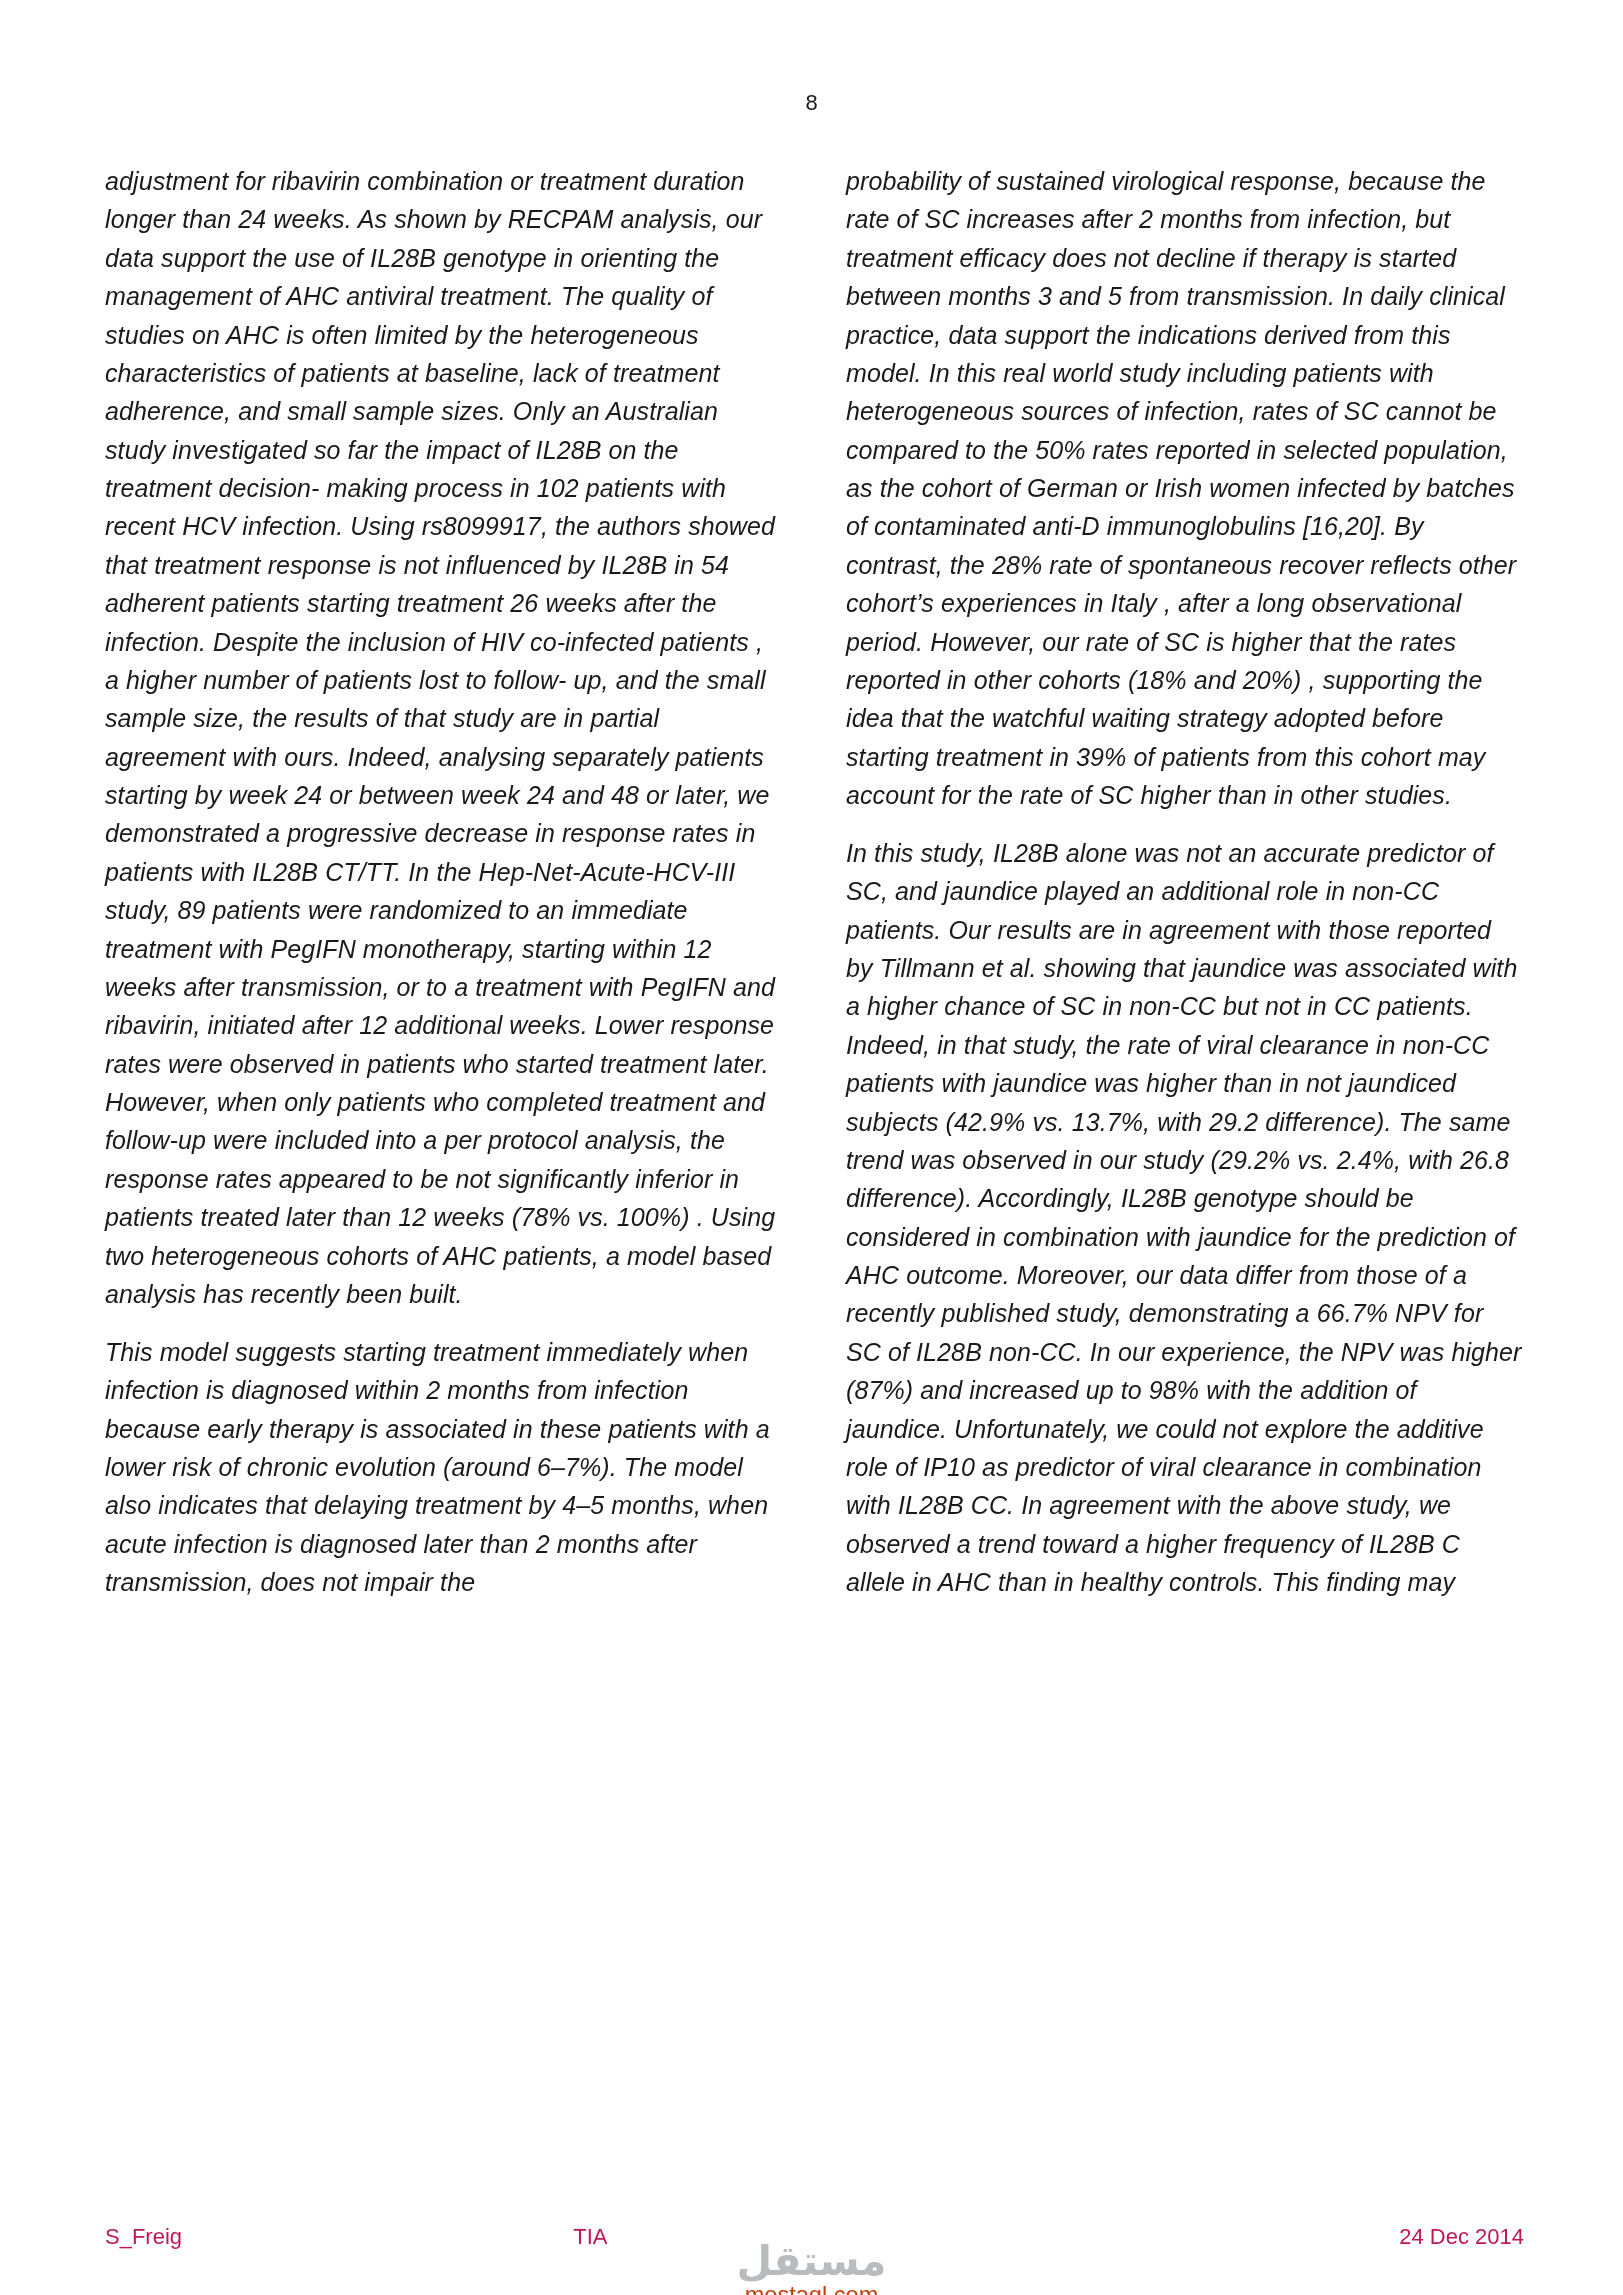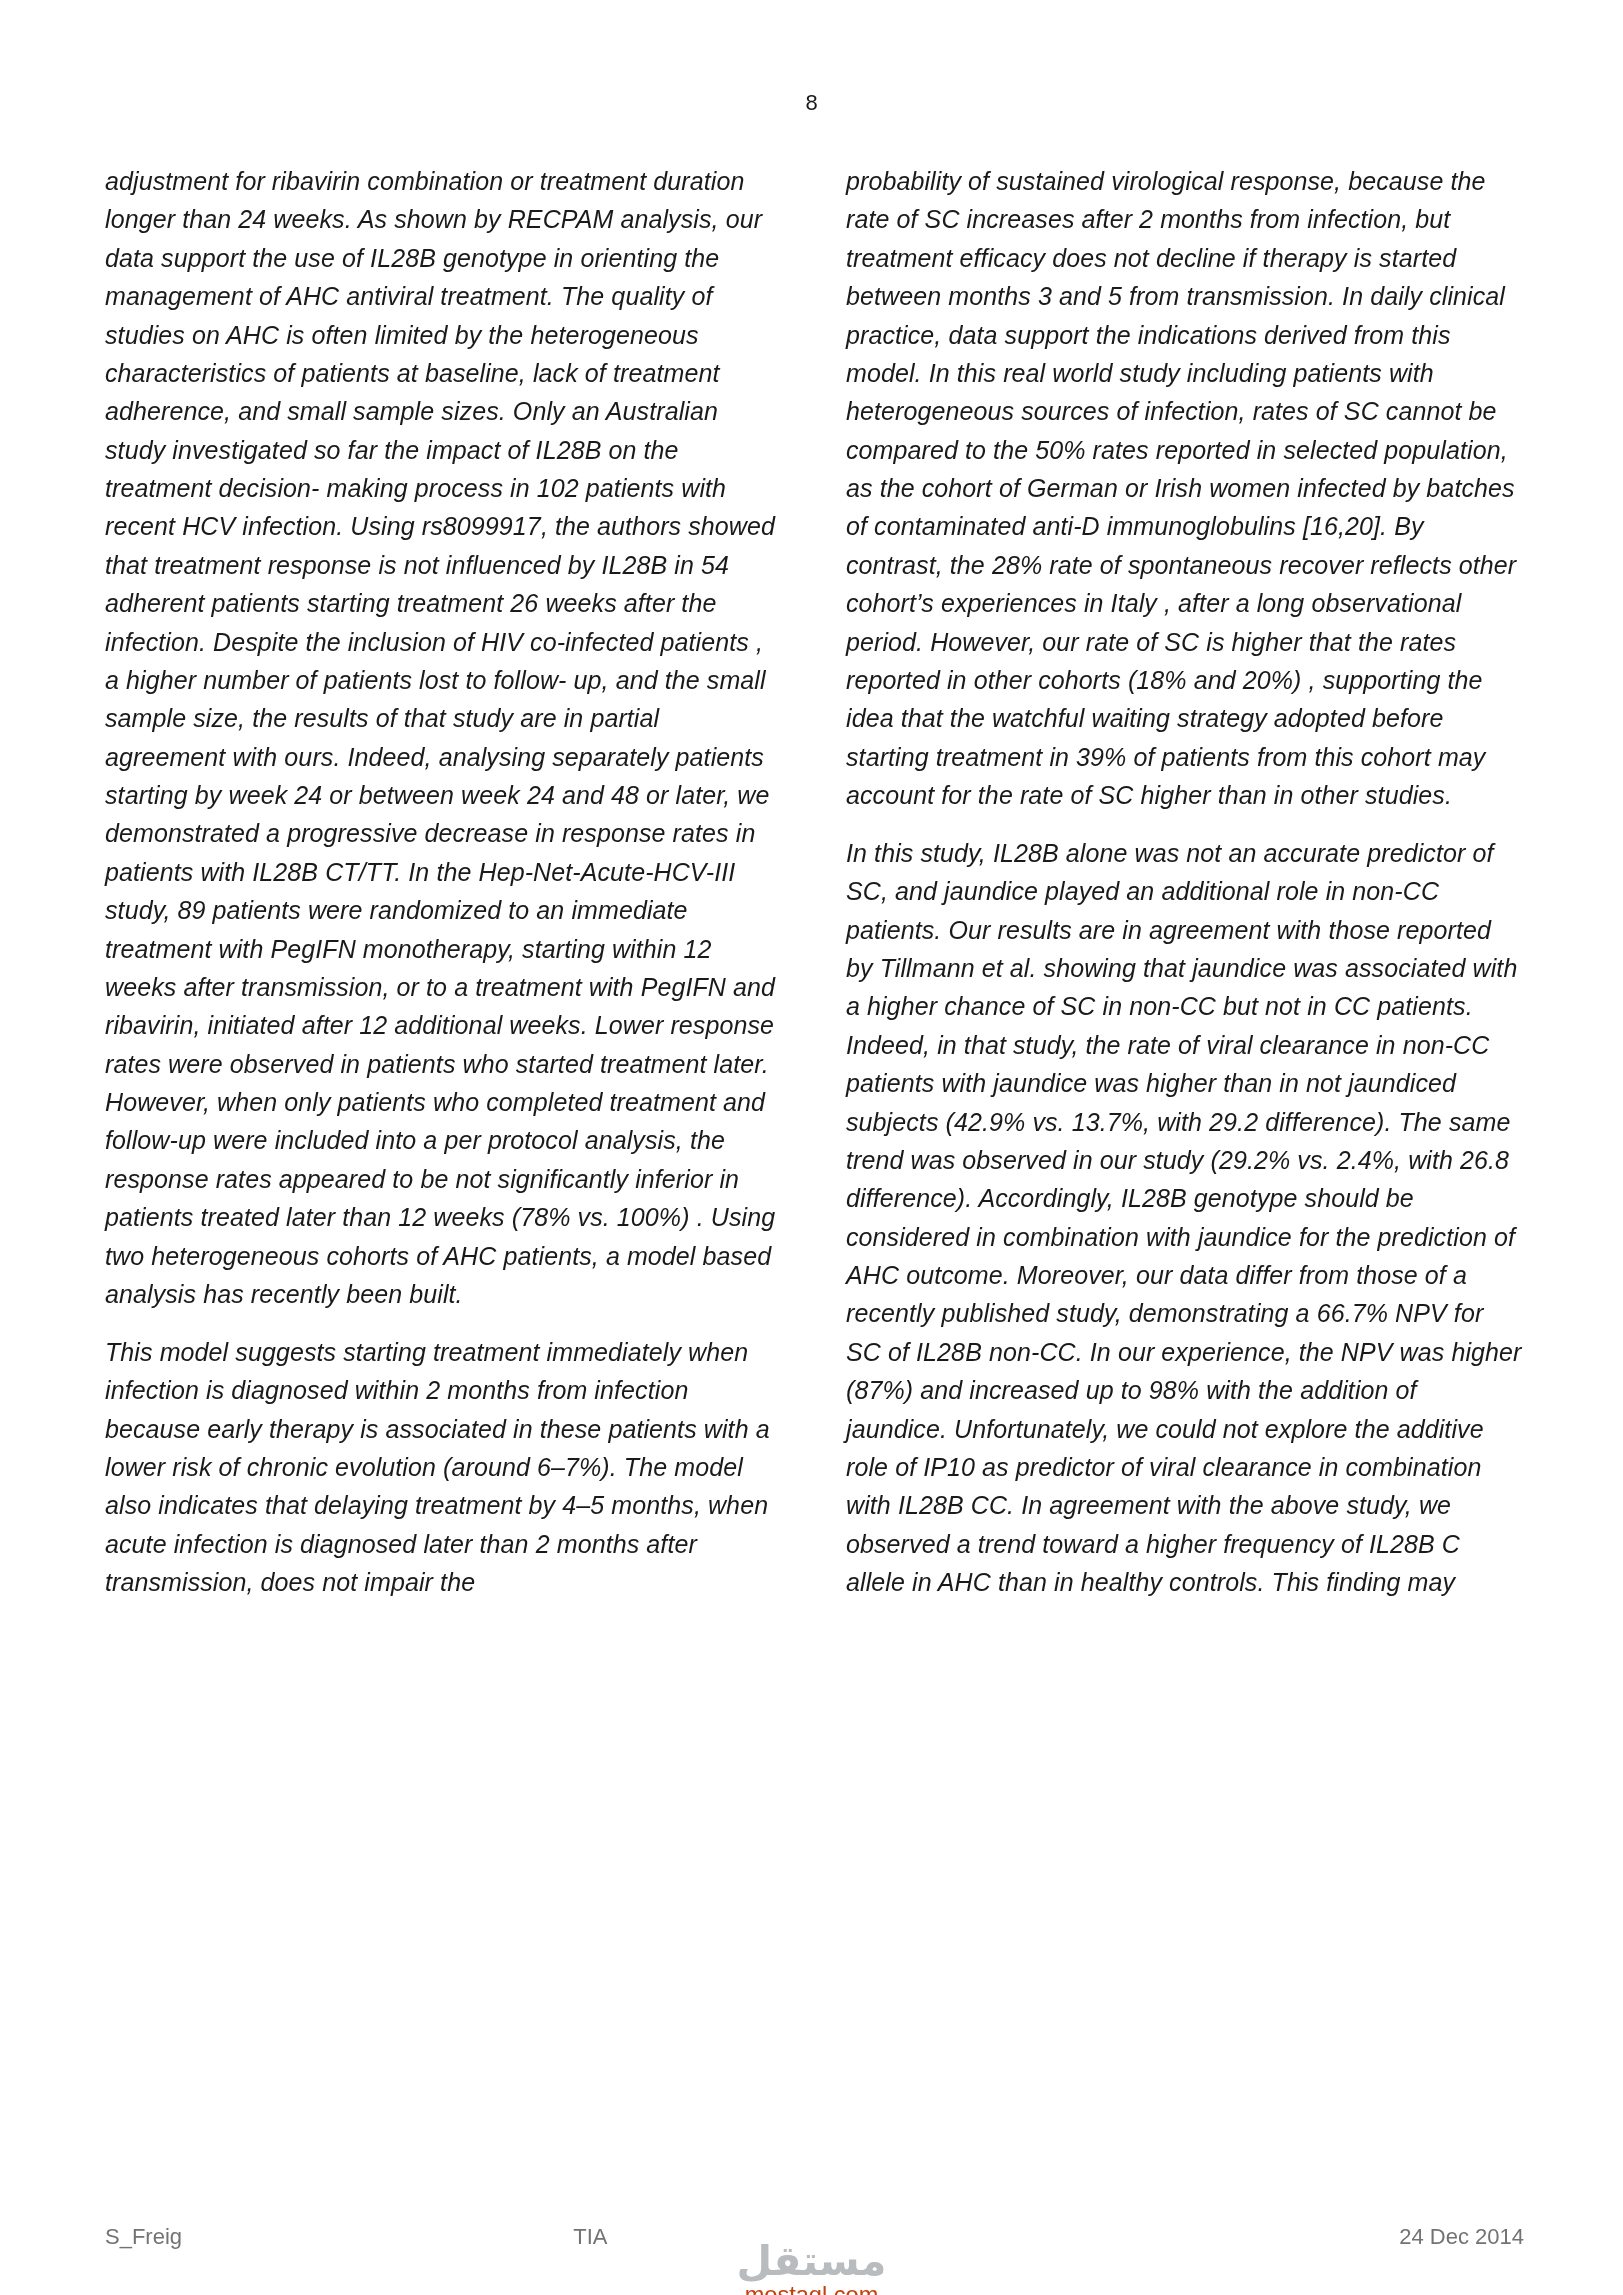--- a/index.html
+++ b/index.html
@@ -44,21 +44,21 @@
   }
   .col p {
     margin: 0 0 19.6px 0;
   }
   .footer {
     position: absolute;
     left: 105px;
     width: 1419px;
     top: 2224px;
     font-size: 22px;
-    color: #737373;
+    color: #be185d;
     display: flex;
     justify-content: space-between;
     align-items: baseline;
   }
   .footer .f-left   { width: 33%; text-align: left; }
   .footer .f-center { width: 34%; text-align: left; }
   .footer .f-right  { width: 33%; text-align: right; }
   .watermark {
     position: absolute;
     left: 0;

